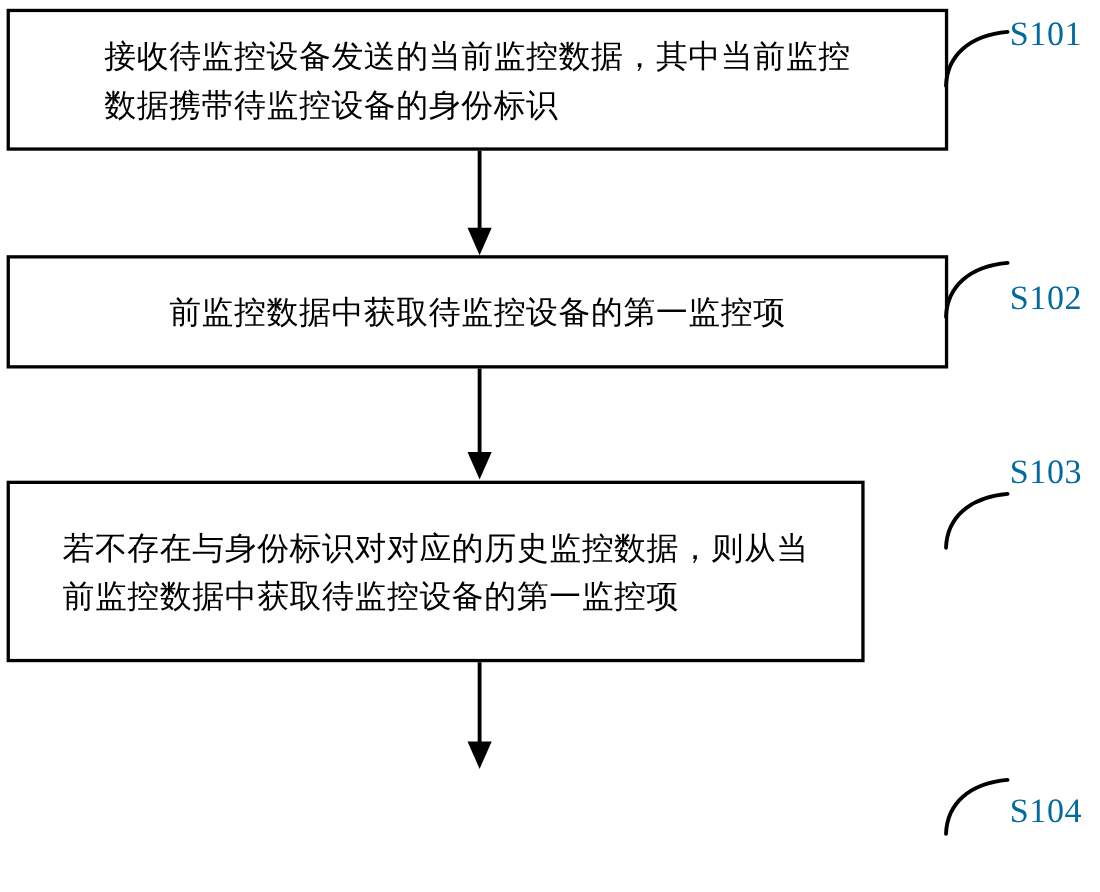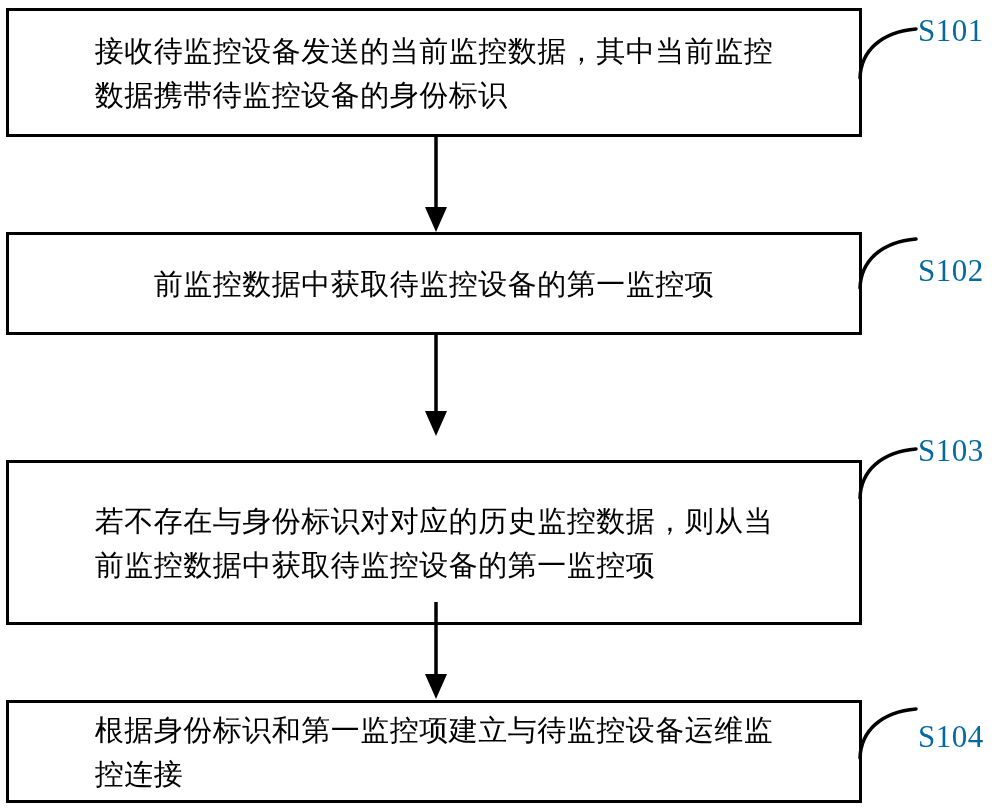--- a/index.html
+++ b/index.html
@@ -82,36 +82,32 @@
   <svg class="leader-svg" style="left:858px; top:230px; width:70px; height:60px;" viewBox="0 0 70 60">
     <path d="M2,58 C3,30 24,12 58,9" fill="none" stroke="#000000" stroke-width="3.5" stroke-linecap="round"></path>
   </svg>
   <div class="step-label" style="left:918px; top:225px;margin-top:30px;">S102</div>
 
   <svg class="arrow-svg" style="left:420px; top:335px; width:32px; height:102px;" viewBox="0 0 32 102">
     <line x1="16" y1="0" x2="16" y2="78" stroke="#000000" stroke-width="3.5"></line>
     <polygon points="5,76 27,76 16,101" fill="#000000"></polygon>
   </svg>
 
-  <div class="flow-box" style="left:6px; top:460px; width:856px; height:165px;">
+  <div class="flow-box" style="left:6px; top:437px; width:780px; height:165px;">
     <div class="box-text">若不存在与身份标识对对应的历史监控数据，则从当
 前监控数据中获取待监控设备的第一监控项</div>
   </div>
   <svg class="leader-svg" style="left:858px; top:440px; width:70px; height:60px;" viewBox="0 0 70 60">
     <path d="M2,58 C3,30 24,12 58,9" fill="none" stroke="#000000" stroke-width="3.5" stroke-linecap="round"></path>
   </svg>
-  <div class="step-label" style="left:918px; top:435px;text-align:center;">S103</div>
+  <div class="step-label" style="left:918px; top:413px;text-align:center;">S103</div>
 
   <svg class="arrow-svg" style="left:420px; top:602px; width:32px; height:98px;" viewBox="0 0 32 98">
     <line x1="16" y1="0" x2="16" y2="74" stroke="#000000" stroke-width="3.5"></line>
     <polygon points="5,72 27,72 16,97" fill="#000000"></polygon>
   </svg>
 
-  <div class="flow-box" style="left:6px; top:700px; width:856px; height:103px;">
-    <div class="box-text">根据身份标识和第一监控项建立与待监控设备运维监
-控连接</div>
-  </div>
   <svg class="leader-svg" style="left:858px; top:700px; width:70px; height:60px;" viewBox="0 0 70 60">
     <path d="M2,58 C3,30 24,12 58,9" fill="none" stroke="#000000" stroke-width="3.5" stroke-linecap="round"></path>
   </svg>
   <div class="step-label" style="left:918px; top:695px;margin-top:26px;">S104</div>
 
 </div>
 
 </body></html>

